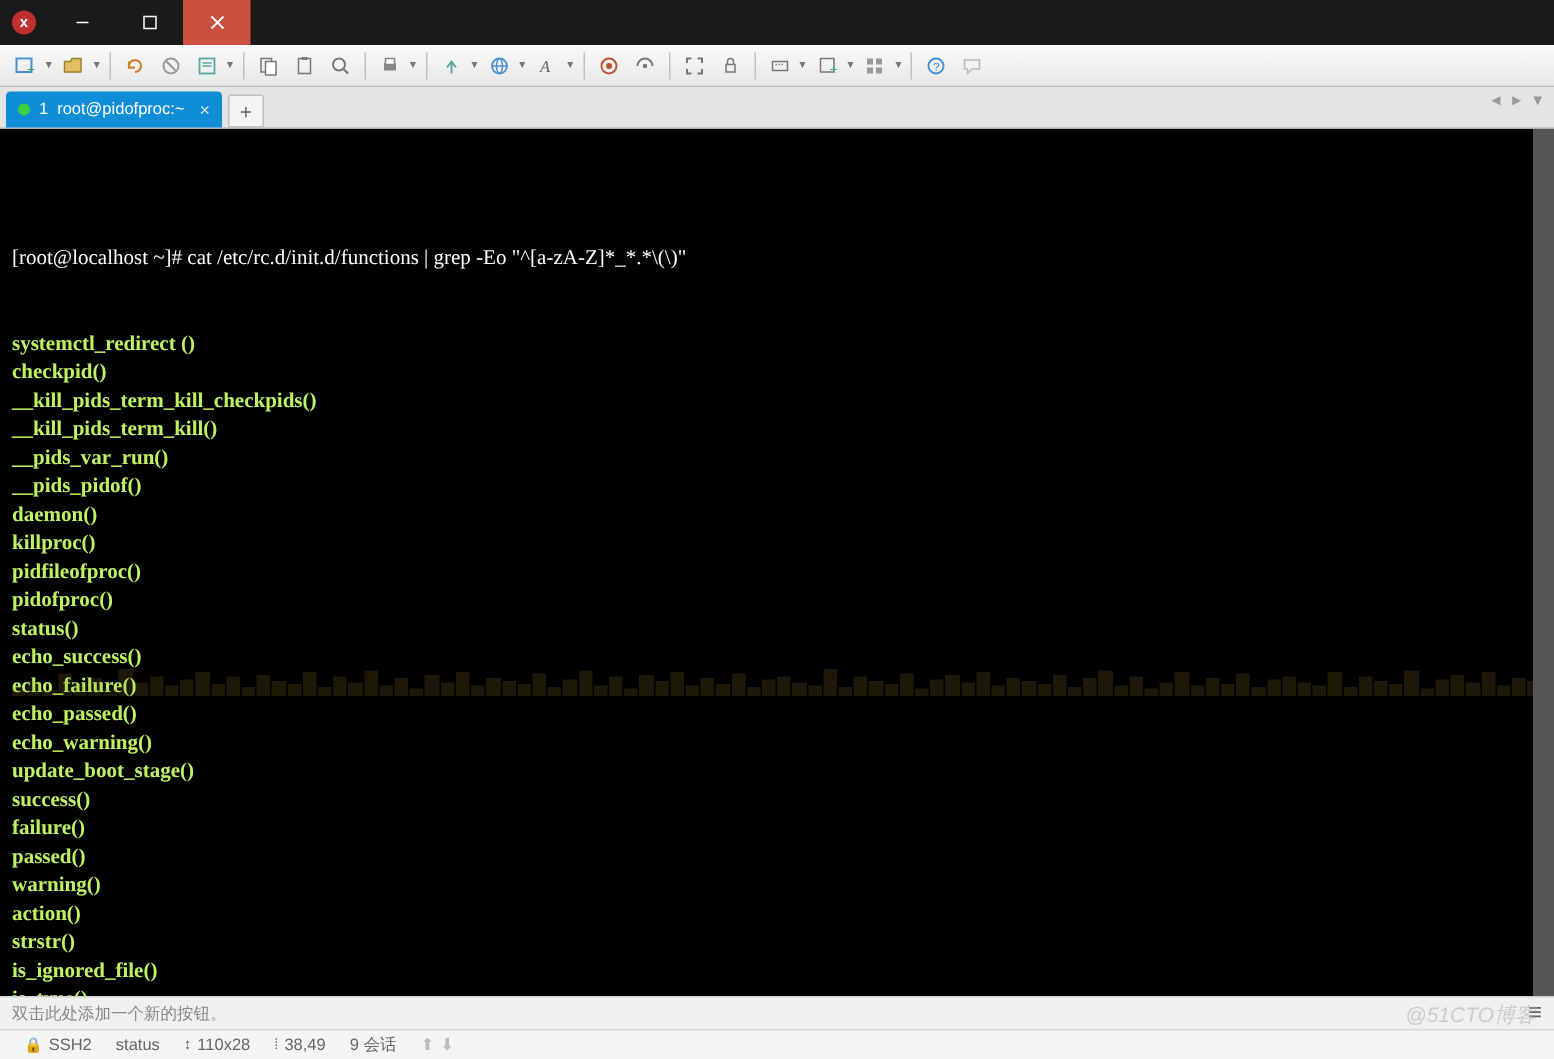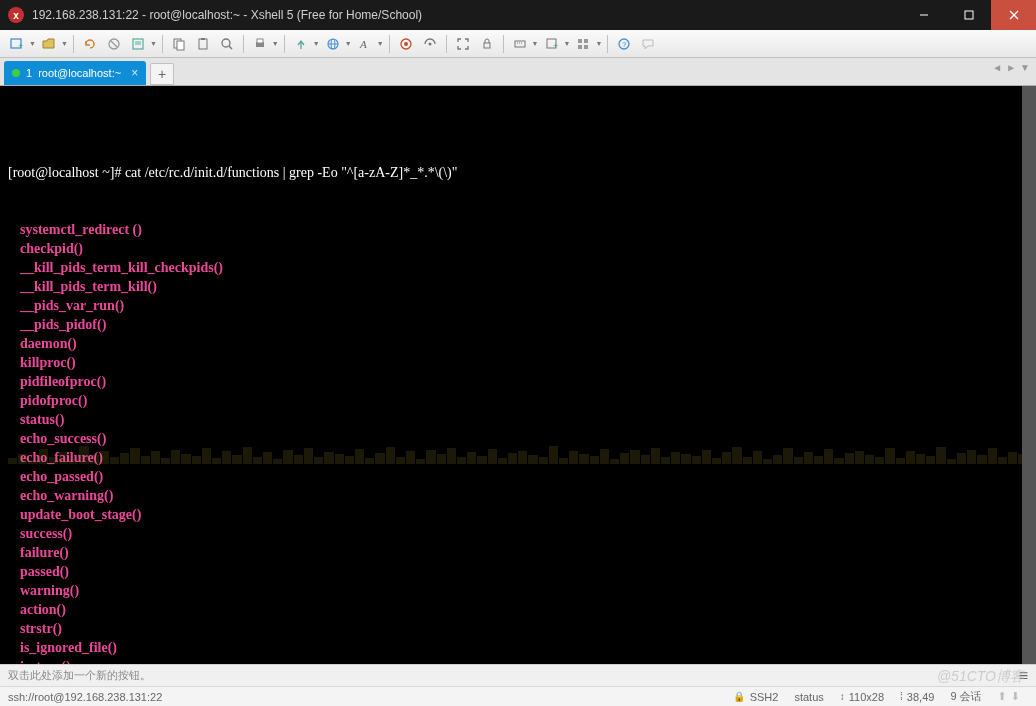--- a/index.html
+++ b/index.html
@@ -28,21 +28,21 @@
 .tab { height: 24px; background: #0f8dd6; color: #fff; font-size: 11px; display: flex; align-items: center; padding: 0 8px; border-radius: 3px 3px 0 0; gap: 6px; }
 .tab .dot { width: 8px; height: 8px; background: #3ad040; border-radius: 50%; }
 .tab .tab-x { color: #d0e8f8; font-size: 12px; margin-left: 4px; }
 .newtab { width: 24px; height: 22px; background: #f4f4f4; border: 1px solid #c0c0c0; margin-left: 4px; display:flex; align-items:center; justify-content:center; font-size: 14px; color:#666; border-radius: 2px 2px 0 0; }
 .tabbar .navs { position: absolute; right: 6px; top: 4px; display:flex; gap:4px; color:#999; font-size:10px; }
 
 
 .terminal { background: #000; height: 578px; padding: 20px 8px; font-family: Liberation Serif, serif; font-size: 14px; line-height: 19px; color: #fff; overflow-y: auto; position: relative; white-space: pre; }
 .term-line { display: block; }
 .prompt { color: #fff; }
-.red { color: #ec4899; font-weight: bold; margin-left: 12px; }
+.red { color: #bef264; font-weight: bold; }
 .terminal::-webkit-scrollbar { width: 14px; }
 .terminal::-webkit-scrollbar-track { background: #2a2a2a; }
 .terminal::-webkit-scrollbar-thumb { background: #666; }
 .scrollbar-fake { position:absolute; right:0; top:0; width:14px; height:100%; background: #1a1a1a; }
 .scroll-thumb { position:absolute; right:0; top:0; width:14px; height:100%; background:#555; }
 
 
 .hintbar { height: 22px; background: #f0f0f0; border-top: 1px solid #d0d0d0; display:flex; align-items:center; padding: 0 8px; font-size: 11px; color: #888; position: relative; }
 .hintbar .ham { position:absolute; right:8px; top:2px; font-size: 16px; color:#666; }
 
@@ -54,21 +54,20 @@
 .watermark { position: absolute; right: 12px; bottom: 20px; color: rgba(180,180,180,0.6); font-size: 14px; font-style: italic; pointer-events: none; }
 
 .eq { position:absolute; left:0; right:0; bottom: 200px; height: 30px; display:flex; align-items:flex-end; gap:1px; opacity:0.18; pointer-events:none; padding: 0 8px;}
 .eq span { flex:1; background: #9a8a30; }
 </style>
 </head>
 <body>
 
 <div class="titlebar">
   <div class="app-icon">x</div>
-  <div class="title-text">192.168.238.131:22 - root@localhost:~ - Xshell 5 (Free for Home/School)</div>
   <div class="win-controls">
     <div class="win-btn min">
         <svg viewBox="0 0 10 10">
           <line x1="1" y1="5" x2="9" y2="5" stroke="#fff" stroke-width="1"></line>
         </svg>
       </div>
     <div class="win-btn max">
         <svg viewBox="0 0 10 10">
           <rect x="1" y="1" width="8" height="8" fill="none" stroke="#fff" stroke-width="1"></rect>
         </svg>
@@ -247,21 +246,21 @@
       <svg width="14" height="14">
         <path d="M2 3 L12 3 L12 9 L7 9 L4 12 L4 9 L2 9 Z" fill="none" stroke="#bbb"></path>
       </svg>
     </div>
 </div>
 
 <div class="tabbar">
   <div class="tab">
     <span class="dot"></span>
     <span>1</span>
-    <span>root@localhost:~</span>
+    <span>root@pidofproc:~</span>
     <span class="tab-x">×</span>
   </div>
   <div class="newtab">+</div>
   <div class="navs">
     <span>◄</span>
     <span>►</span>
     <span>▼</span>
   </div>
 </div>
 
@@ -274,21 +273,20 @@
   
   <div class="scrollbar-fake"><div class="scroll-thumb"></div></div>
 </div>
 
 <div class="hintbar">
   <span>双击此处添加一个新的按钮。</span>
   <span class="ham">≡</span>
 </div>
 
 <div class="statusbar">
-  <div class="left">ssh://root@192.168.238.131:22</div>
   <div class="seg">
       <span class="icon">🔒</span>
       <span>SSH2</span>
     </div>
   <div class="seg">status</div>
   <div class="seg">
       <span class="icon">↕</span>
       <span>110x28</span>
     </div>
   <div class="seg">

